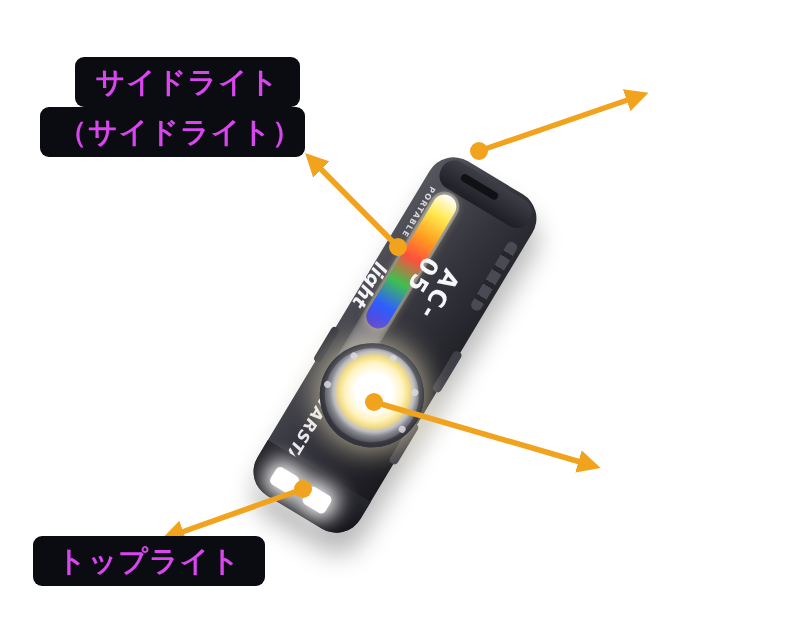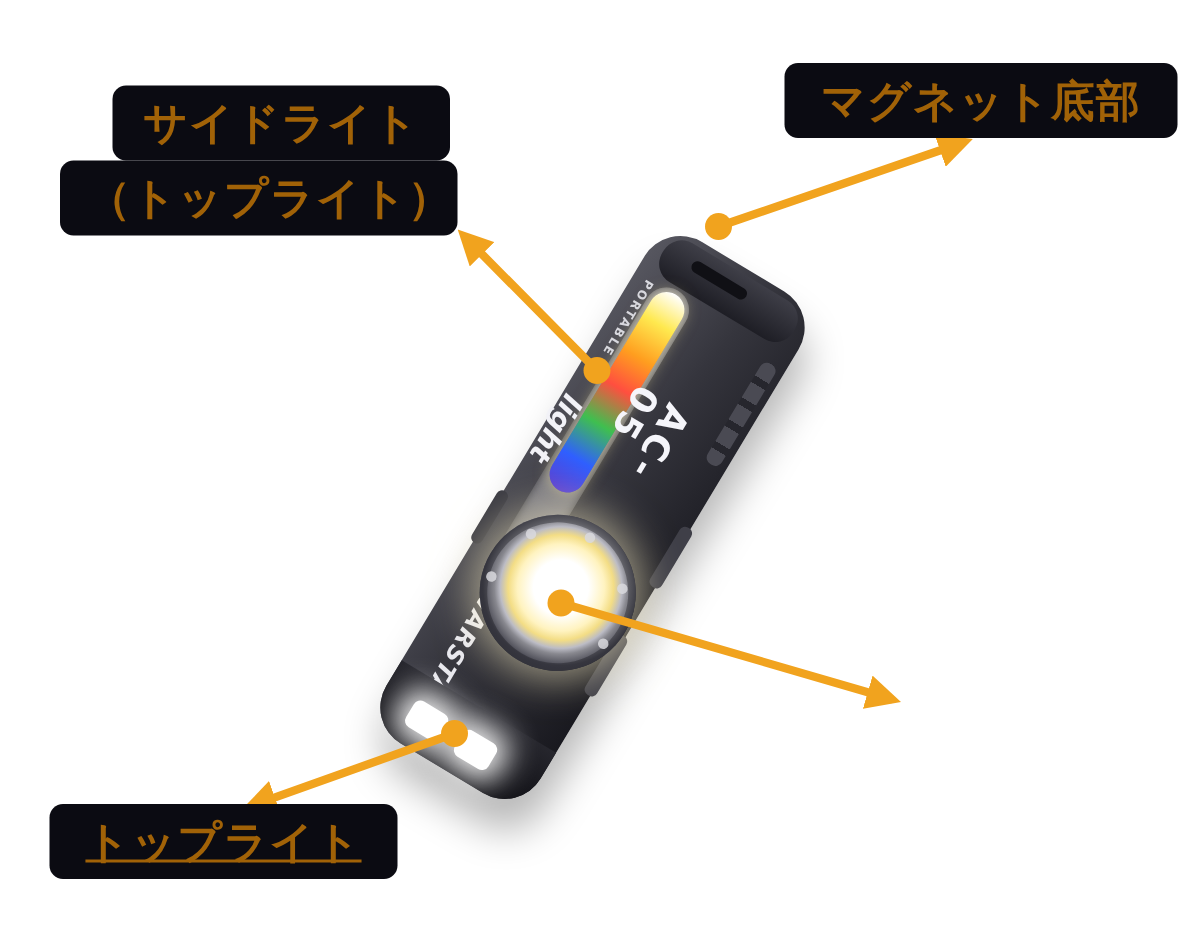--- a/index.html
+++ b/index.html
@@ -13,37 +13,37 @@
     width: 800px;
     height: 630px;
     background: #ffffff;
     overflow: hidden;
   }
 
   
   .callout {
     position: absolute;
     background: #0b0b12;
-    color: #a16207;
+    color: #d946ef;
     font-weight: bold;
     font-size: 29px;
     line-height: 50px;
     height: 50px;
     padding: 0 18px;
     border-radius: 9px;
     letter-spacing: 1px;
     white-space: nowrap;
     z-index: 30;
     text-align: center;
   }
   .callout.rainbow-1 { left: 75px;  top: 57px;  width: 189px; }
   .callout.rainbow-2 { left: 40px;  top: 107px; width: 229px; }
   .callout.magnet    { left: 523px; top: 42px;  width: 226px; }
   .callout.round     { left: 447px; top: 468px; width: 282px; }
-  .callout.top       { left: 33px;  top: 536px; width: 196px; text-decoration: underline; }
+  .callout.top       { left: 33px;  top: 536px; width: 196px; }
 
   
   .connectors {
     position: absolute;
     left: 0; top: 0;
     z-index: 20;
   }
   .connectors line {
     stroke: #f1a31e;
     stroke-width: 5.5;
@@ -273,17 +273,16 @@
       <circle cx="374" cy="402" r="9"></circle>
     </g>
 
     <g>
       <line x1="303" y1="489" x2="168" y2="537" marker-end="url(#arrow)"></line>
       <circle cx="303" cy="489" r="9"></circle>
     </g>
   </svg>
 
   <div class="callout rainbow-1">サイドライト</div>
-  <div class="callout rainbow-2">（トップライト）</div>
-  <div class="callout magnet">マグネット底部</div>
+  <div class="callout rainbow-2">（サイドライト）</div>
   <div class="callout top">トップライト</div>
 
 </div>
 
 </body></html>

